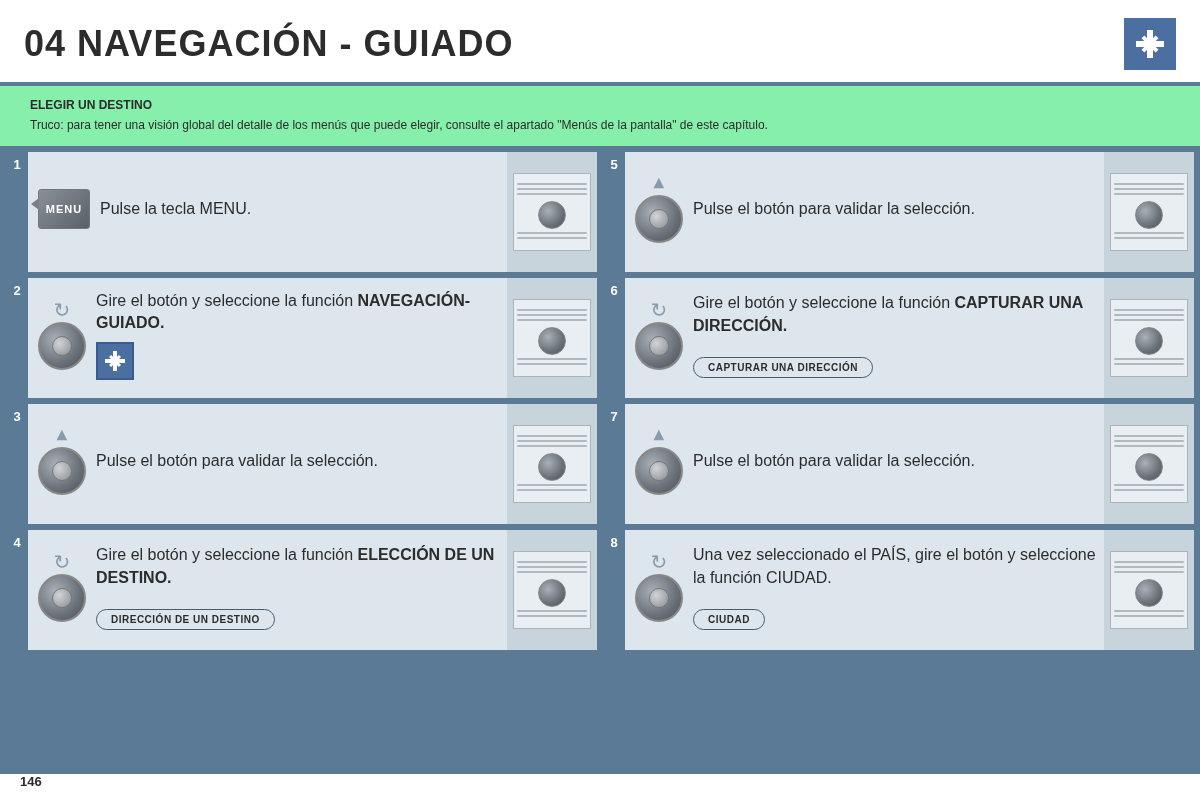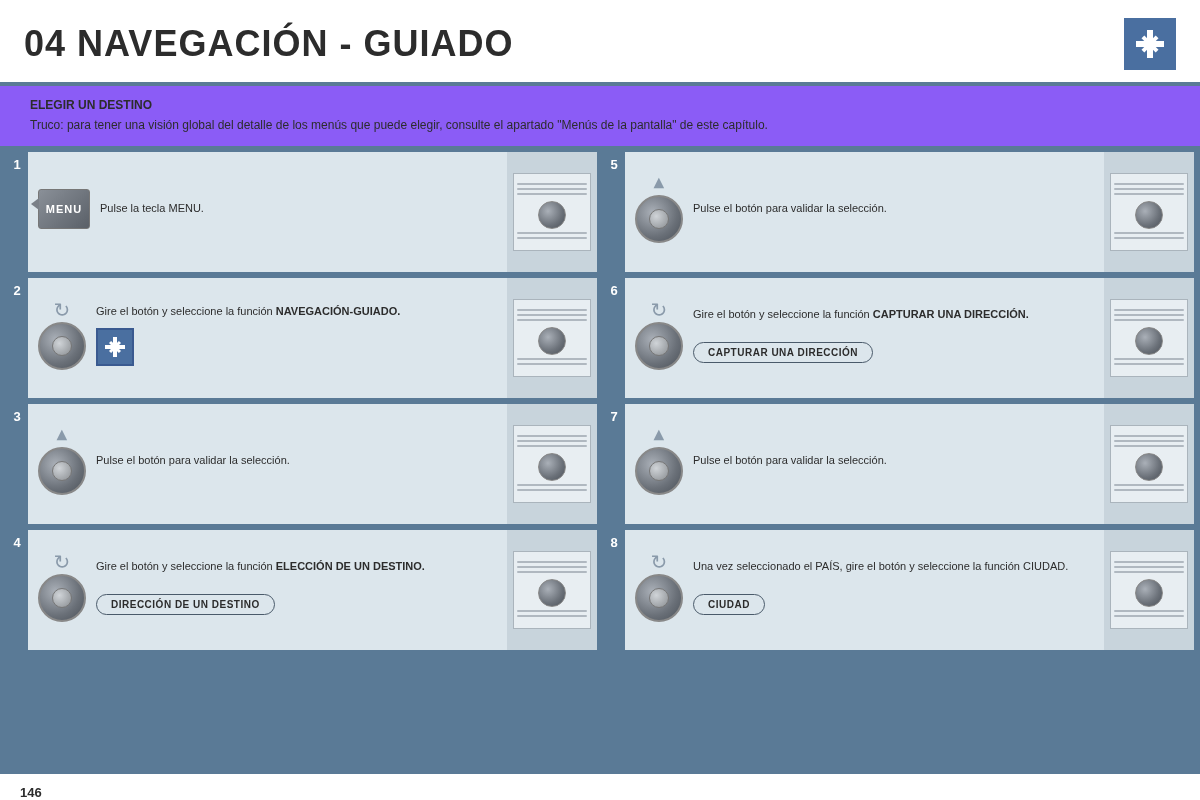--- a/index.html
+++ b/index.html
@@ -33,21 +33,21 @@
       height: 52px;
       background: #4a6fa0;
       border: 3px solid #4a6fa0;
       display: flex;
       align-items: center;
       justify-content: center;
     }
 
     
     .info-bar {
-      background: #8b5cf6;
+      background: #86efac;
       padding: 10px 30px 12px 30px;
       font-size: 12px;
       color: #2c2c2c;
       line-height: 1.5;
     }
     .info-bar .info-title {
       font-weight: bold;
       margin-bottom: 2px;
     }
 
@@ -91,21 +91,21 @@
     }
 
     .step-icon-area {
       display: flex;
       align-items: center;
       gap: 10px;
       margin-bottom: 6px;
     }
 
     .step-text {
-      font-size: 11px;
+      font-size: 16px;
       color: #2c2c2c;
       line-height: 1.4;
     }
 
     .step-text .bold {
       font-weight: bold;
     }
 
     .step-preview {
       width: 90px;
@@ -241,21 +241,21 @@
 
     
     .footer {
       position: absolute;
       bottom: 0;
       left: 0;
       right: 0;
       background: white;
       height: 28px;
       display: flex;
-      align-items: flex-end;
+      align-items: flex-start;
       padding: 0 20px;
       font-size: 13px;
       font-weight: bold;
       color: #2c2c2c;
       border-top: 2px solid #5a7a96;
     }
 
     
     .knob-push {
       display: flex;

